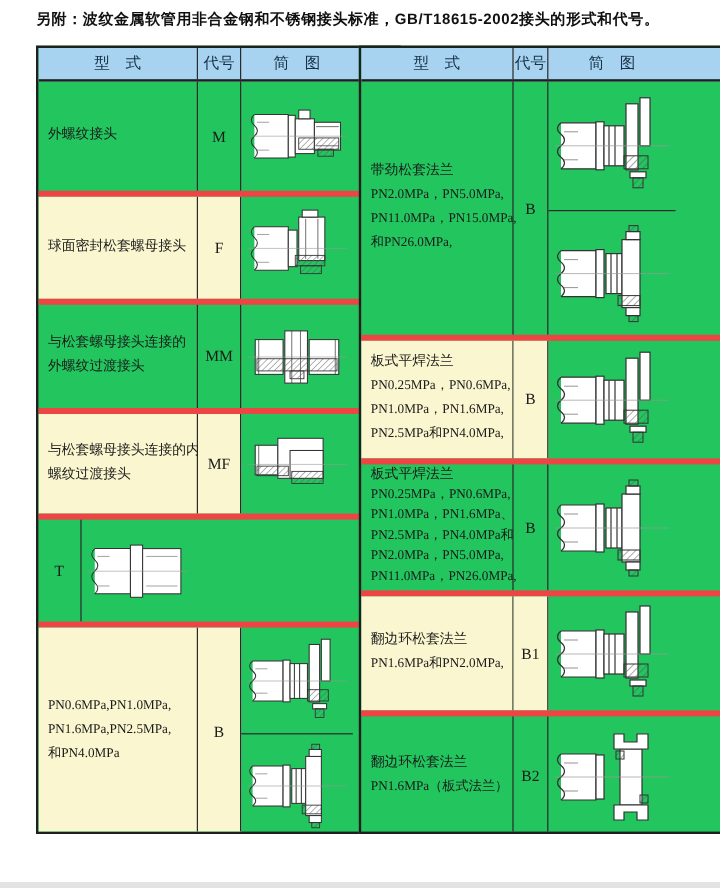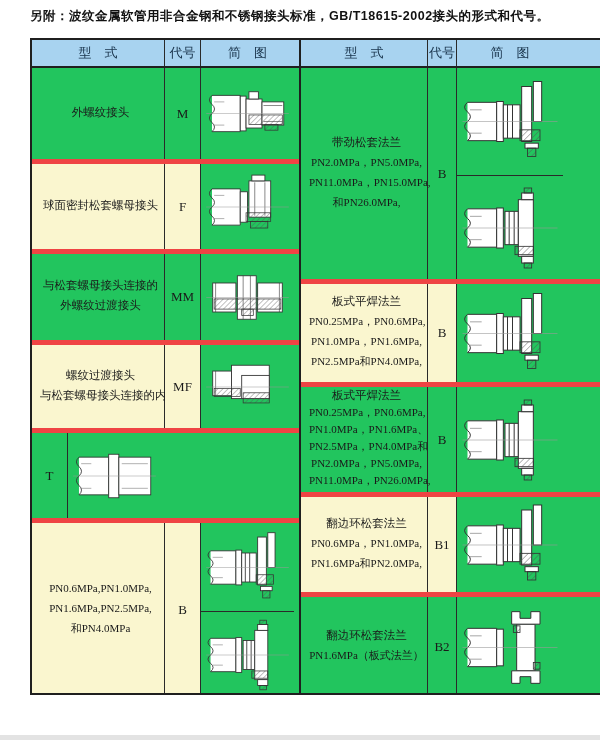--- a/index.html
+++ b/index.html
@@ -28,21 +28,21 @@
   .th{
     display:flex;align-items:center;justify-content:center;
     font-size:13px;color:#17324a;box-sizing:border-box;
   }
   .th:not(:last-child){border-right:1px solid #2a2a2a;}
   .trow{display:flex;box-sizing:border-box;flex:0 0 auto;}
   .trow + .trow{border-top:5px solid #ef4444;}
   .cell{box-sizing:border-box;}
   .type-cell{
     display:flex;flex-direction:column;justify-content:center;
-    padding:6px 3px 10px 8px;font-size:11.5px;text-align:center;
+    padding:6px 3px 10px 8px;font-size:11.5px;
   }
   .type-line{white-space:nowrap;}
   .pn-line{font-family:"Liberation Serif","DejaVu Serif",serif;font-size:11px;}
   .code-cell{
     display:flex;align-items:center;justify-content:center;
     font-family:"Liberation Serif","DejaVu Serif",serif;font-size:13px;
   }
   .type-cell,.code-cell{border-right:1px solid #2a2a2a;}
   .diagram-cell{display:flex;flex-direction:column;}
   .diagram-sub{
@@ -149,22 +149,22 @@
             <line x1="104" y1="30" x2="104" y2="70" stroke="#333" stroke-width="0.8"></line>
             <rect x="14" y="52" width="92" height="14" fill="url(#h3)" stroke="#333" stroke-width="1"></rect>
             <rect x="52" y="66" width="16" height="9" fill="url(#h3)" stroke="#333" stroke-width="1"></rect>
             <line x1="3" y1="50" x2="117" y2="50" stroke="#999" stroke-width="0.7"></line>
           </svg>
         </div>
       </div>
     </div>
     <div class="trow" style="height: 88px;">
       <div class="cell type-cell highlight" style="width: 133px;">
+        <div class="type-line" style="line-height: 20px;">与松套螺母接头连接的内</div>
         <div class="type-line" style="line-height: 20px;">螺纹过渡接头</div>
-        <div class="type-line" style="line-height: 20px;">与松套螺母接头连接的内</div>
       </div>
       <div class="cell code-cell highlight" style="width: 36px;">MF</div>
       <div class="cell diagram-cell" style="width: 93px;">
         <div class="diagram-sub" style="height: 88px;">
           <svg width="87" height="80" viewBox="0 0 120 100" preserveAspectRatio="xMidYMid meet">
             <defs>
               <pattern id="h4" width="5" height="5" patternUnits="userSpaceOnUse" patternTransform="rotate(45)">
                 <line x1="0" y1="0" x2="0" y2="5" stroke="#555" stroke-width="1"></line>
               </pattern>
             </defs>
@@ -385,21 +385,20 @@
             <rect x="77" y="92" width="9" height="6" fill="url(#h11)" stroke="#333" stroke-width="1"></rect>
             <rect x="66" y="72" width="22" height="10" fill="url(#h11)" stroke="#333" stroke-width="1"></rect>
             <line x1="3" y1="50" x2="117" y2="50" stroke="#999" stroke-width="0.7"></line>
           </svg>
         </div>
       </div>
     </div>
     <div class="trow" style="height: 100px;">
       <div class="cell type-cell highlight" style="width: 127px;">
         <div class="type-line" style="line-height: 20px;">翻边环松套法兰</div>
-        <div class="type-line pn-line" style="line-height: 20px;">PN0.6MPa，PN1.0MPa,</div>
         <div class="type-line pn-line" style="line-height: 20px;">PN1.6MPa和PN2.0MPa,</div>
       </div>
       <div class="cell code-cell highlight" style="width: 29px;">B1</div>
       <div class="cell diagram-cell" style="width: 106px;">
         <div class="diagram-sub" style="height: 100px;">
           <svg width="100" height="92" viewBox="0 0 120 100" preserveAspectRatio="xMidYMid meet">
             <defs>
               <pattern id="h12" width="5" height="5" patternUnits="userSpaceOnUse" patternTransform="rotate(45)">
                 <line x1="0" y1="0" x2="0" y2="5" stroke="#555" stroke-width="1"></line>
               </pattern>

